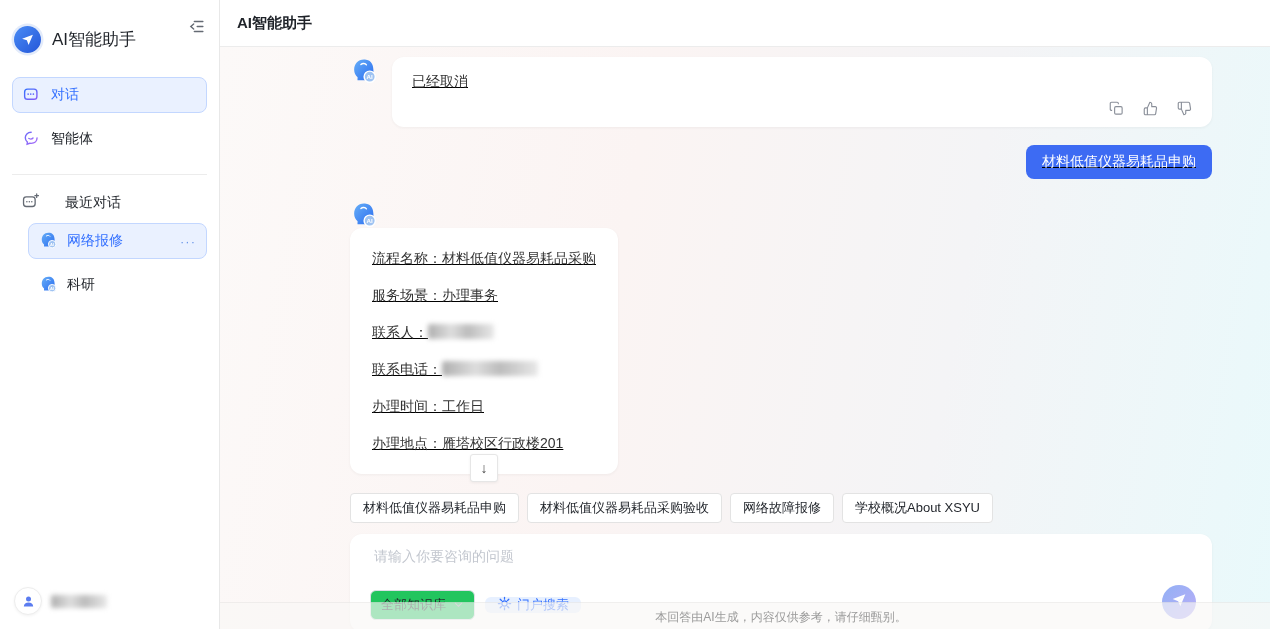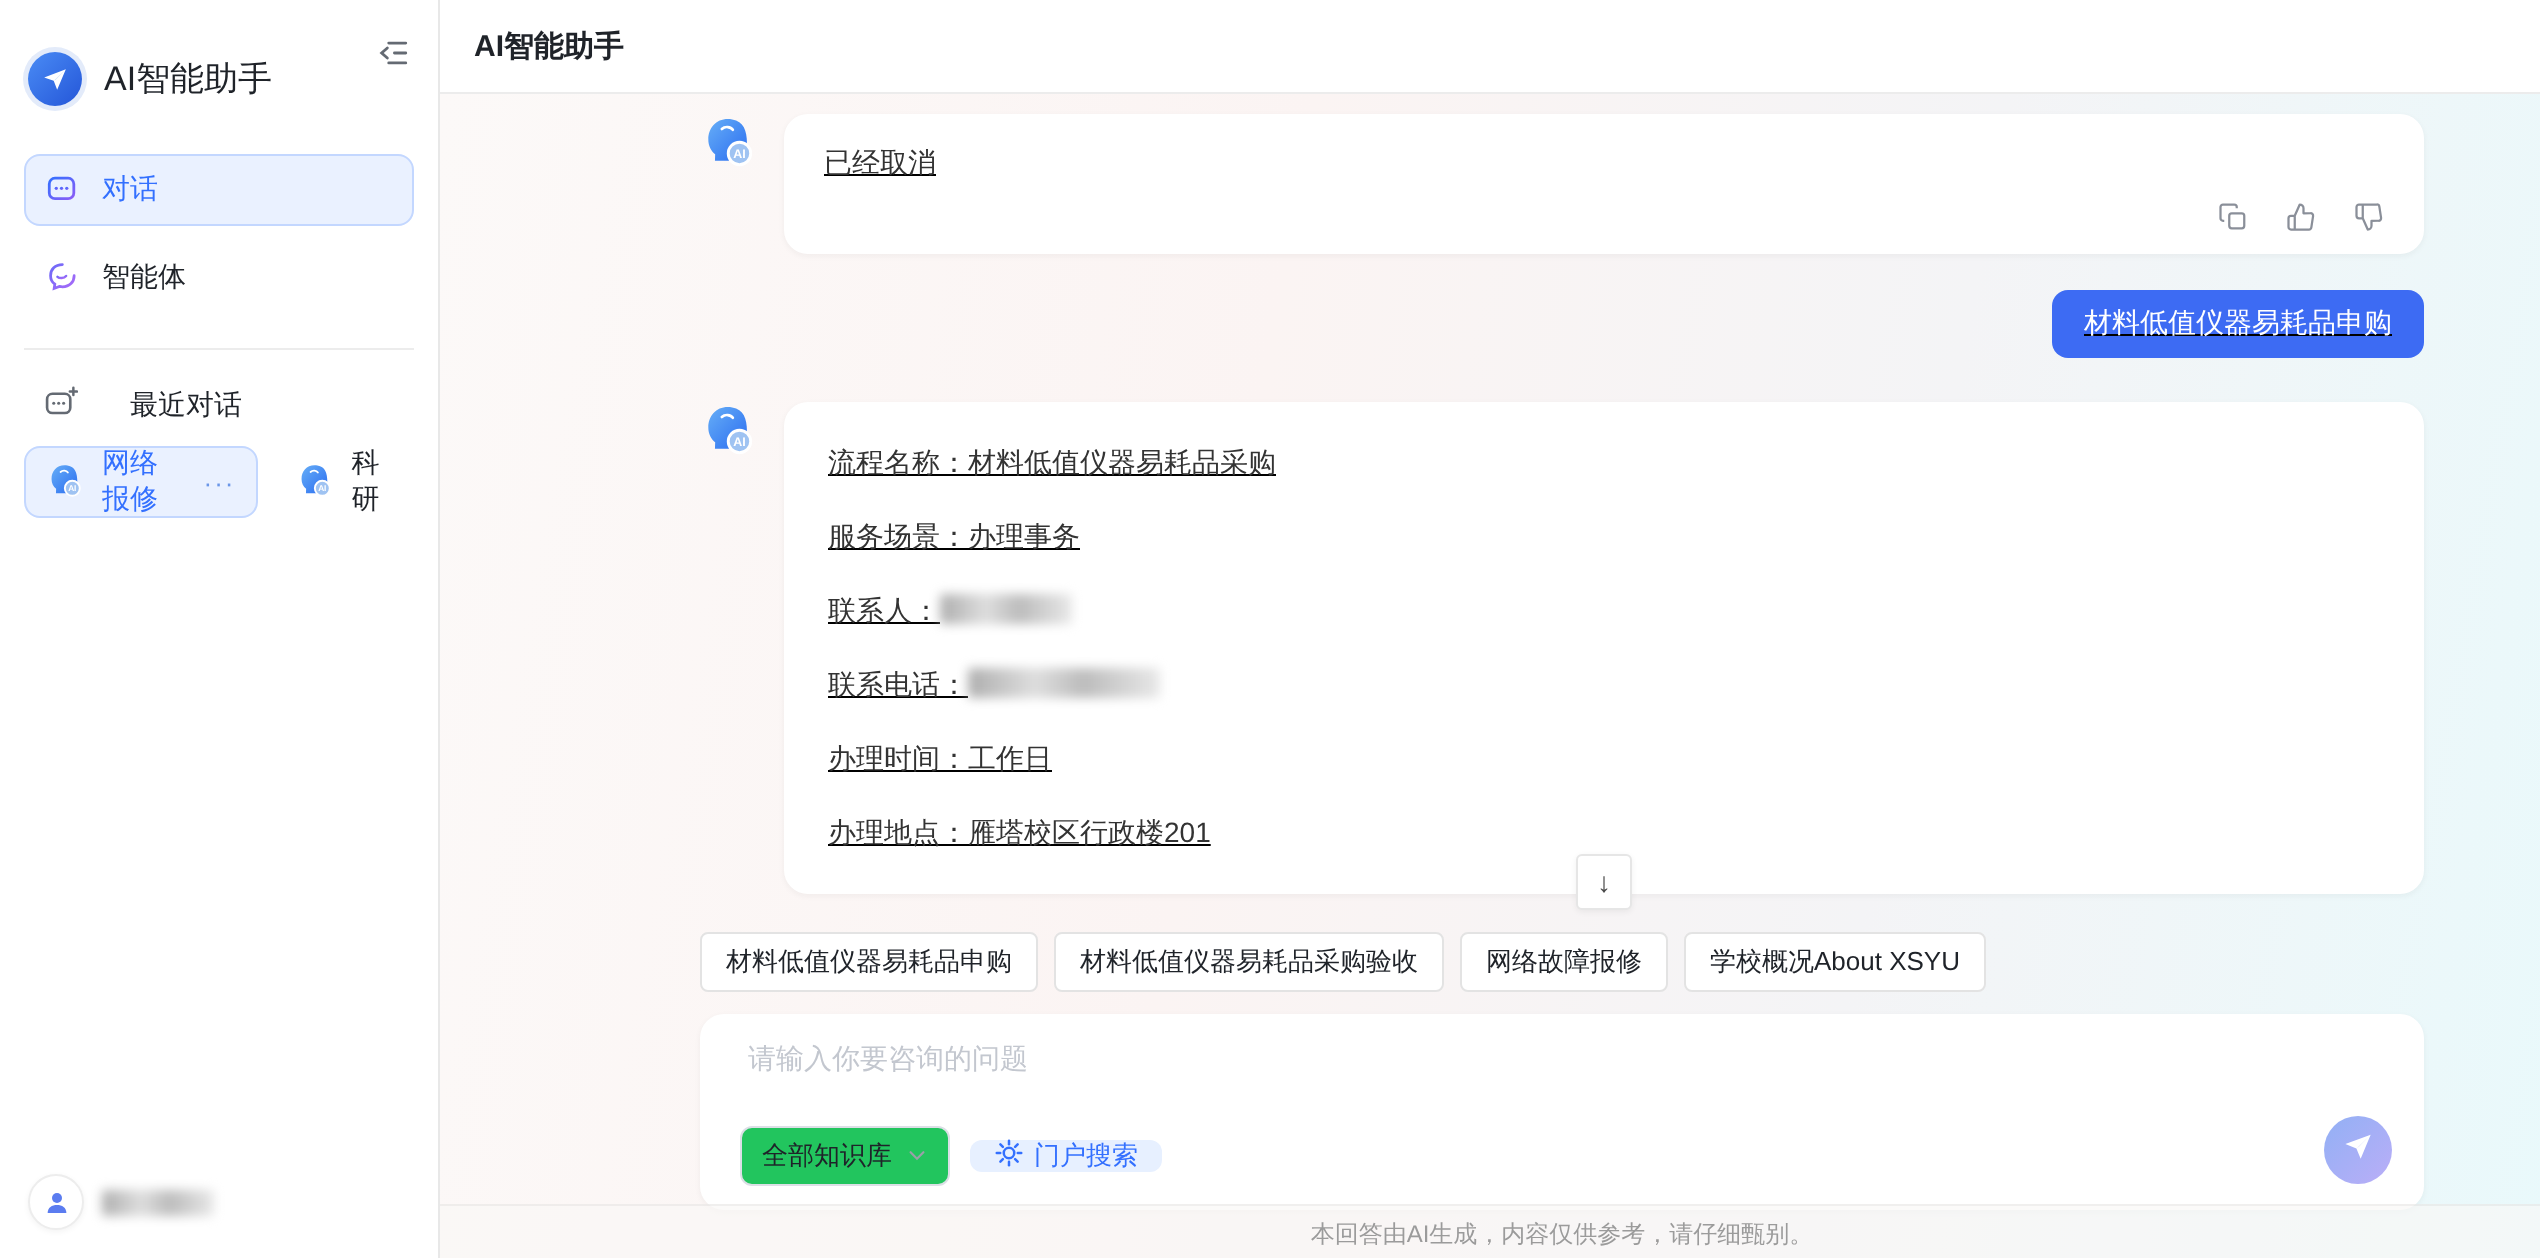--- a/index.html
+++ b/index.html
@@ -11,21 +11,21 @@
   .sidebar { width:220px; background:#fff; border-right:1px solid #e8e8e8; position:relative; flex-shrink:0; }
   .sidebar-header { display:flex; align-items:center; padding:26px 14px 0 14px; }
   .logo { width:27px; height:27px; border-radius:50%; background:linear-gradient(135deg,#4a8cf5,#2456d8); box-shadow:0 0 0 2.5px #e3ebfa; display:flex; align-items:center; justify-content:center; flex-shrink:0; }
   .app-title { margin-left:11px; font-size:17px; color:#1f2329; }
   .collapse-btn { position:absolute; top:15px; right:12px; width:22px; height:22px; display:flex; align-items:center; justify-content:center; cursor:pointer; }
   .nav { padding:24px 12px 0 12px; display:flex; flex-direction:column; gap:8px; }
   .nav-item { height:36px; border-radius:8px; border:1px solid transparent; display:flex; align-items:center; gap:10px; padding:0 10px; font-size:14px; color:#1f2329; cursor:pointer; }
   .nav-item.active { background:#eaf1ff; border-color:#c3d7ff; color:#3370ff; }
   .divider { height:1px; background:#ececec; margin:17px 12px 14px 12px; }
   .recent-title { display:flex; align-items:center; gap:26px; padding:0 22px; font-size:14px; color:#1f2329; height:28px; }
-  .recent-list { padding:6px 12px 0 12px; display:flex; gap:8px; }
+  .recent-list { padding:6px 12px 0 12px; display:flex; flex-direction:column; gap:8px;margin-left:16px; }
   .more-dots { margin-left:auto; color:#6b96e8; font-size:13px; letter-spacing:1px; }
   .sidebar-user { position:absolute; left:14px; bottom:14px; display:flex; align-items:center; gap:9px; }
   .user-avatar { width:28px; height:28px; border-radius:50%; background:#fff; border:1px solid #ededed; box-shadow:0 1px 3px rgba(0,0,0,.05); display:flex; align-items:center; justify-content:center; }
   .blur-chip { display:inline-block; border-radius:2px; background:linear-gradient(90deg,#aeaeae,#dedede 35%,#bcbcbc 60%,#e8e8e8); filter:blur(2.6px); }
   .blur-name { width:56px; height:13px; }
   .blur-contact { width:66px; height:15px; vertical-align:-2px; }
   .blur-phone { width:96px; height:15px; vertical-align:-2px; }
 
   
   .main { flex:1; display:flex; flex-direction:column; min-width:0; }
@@ -37,21 +37,21 @@
   .msg { display:flex; align-items:flex-start;text-decoration:underline; }
   .ai-avatar { width:27px; height:27px; margin-right:15px; flex-shrink:0; }
   .card { flex:1; background:#fff; border-radius:12px; box-shadow:0 1px 3px rgba(31,35,41,.05); }
   .card1 { height:70px; padding:16px 20px; position:relative; font-size:14px; color:#333; }
   .actions { position:absolute; right:20px; bottom:11px; display:flex; gap:18px; }
   .action-icon { width:16px; height:16px; cursor:pointer; display:flex; align-items:center; justify-content:center; }
 
   .user-row { margin-top:18px; justify-content:flex-end; }
   .user-bubble { background:#3d6bf3; color:#fff; font-size:14px; padding:8px 16px; border-radius:8px; cursor:default; }
 
-  .msg2 { margin-top:22px; }
+  .msg2 { margin-top:22px;flex-direction:column; }
   .card2 { padding:12px 22px; position:relative; }
   .detail-line { padding:9px 0; font-size:14px; line-height:19px; color:#333; }
   .scroll-down-btn { position:absolute; left:50%; transform:translateX(-50%); bottom:-8px; width:28px; height:28px; background:#fff; border:1px solid #e6e6e6; border-radius:3px; box-shadow:0 1px 3px rgba(0,0,0,.06); font-size:14px; color:#4a4a4a; display:flex; align-items:center; justify-content:center; cursor:pointer; }
 
   .chips { display:flex; gap:8px; margin-top:19px; }
   .chip { background:#fff; border:1px solid #e3e3e3; border-radius:4px; padding:5px 12px; font-size:13px; color:#1f2329; white-space:nowrap; cursor:pointer; }
 
   .composer { margin-top:11px; height:98px; background:#fff; border-radius:12px; position:relative; box-shadow:0 1px 3px rgba(31,35,41,.05); }
   .composer textarea { position:absolute; top:14px; left:24px; right:64px; height:42px; border:none; outline:none; resize:none; background:transparent; font-size:14px; color:#333; font-family:inherit; }
   .composer textarea::placeholder { color:#c3c7cf; }

